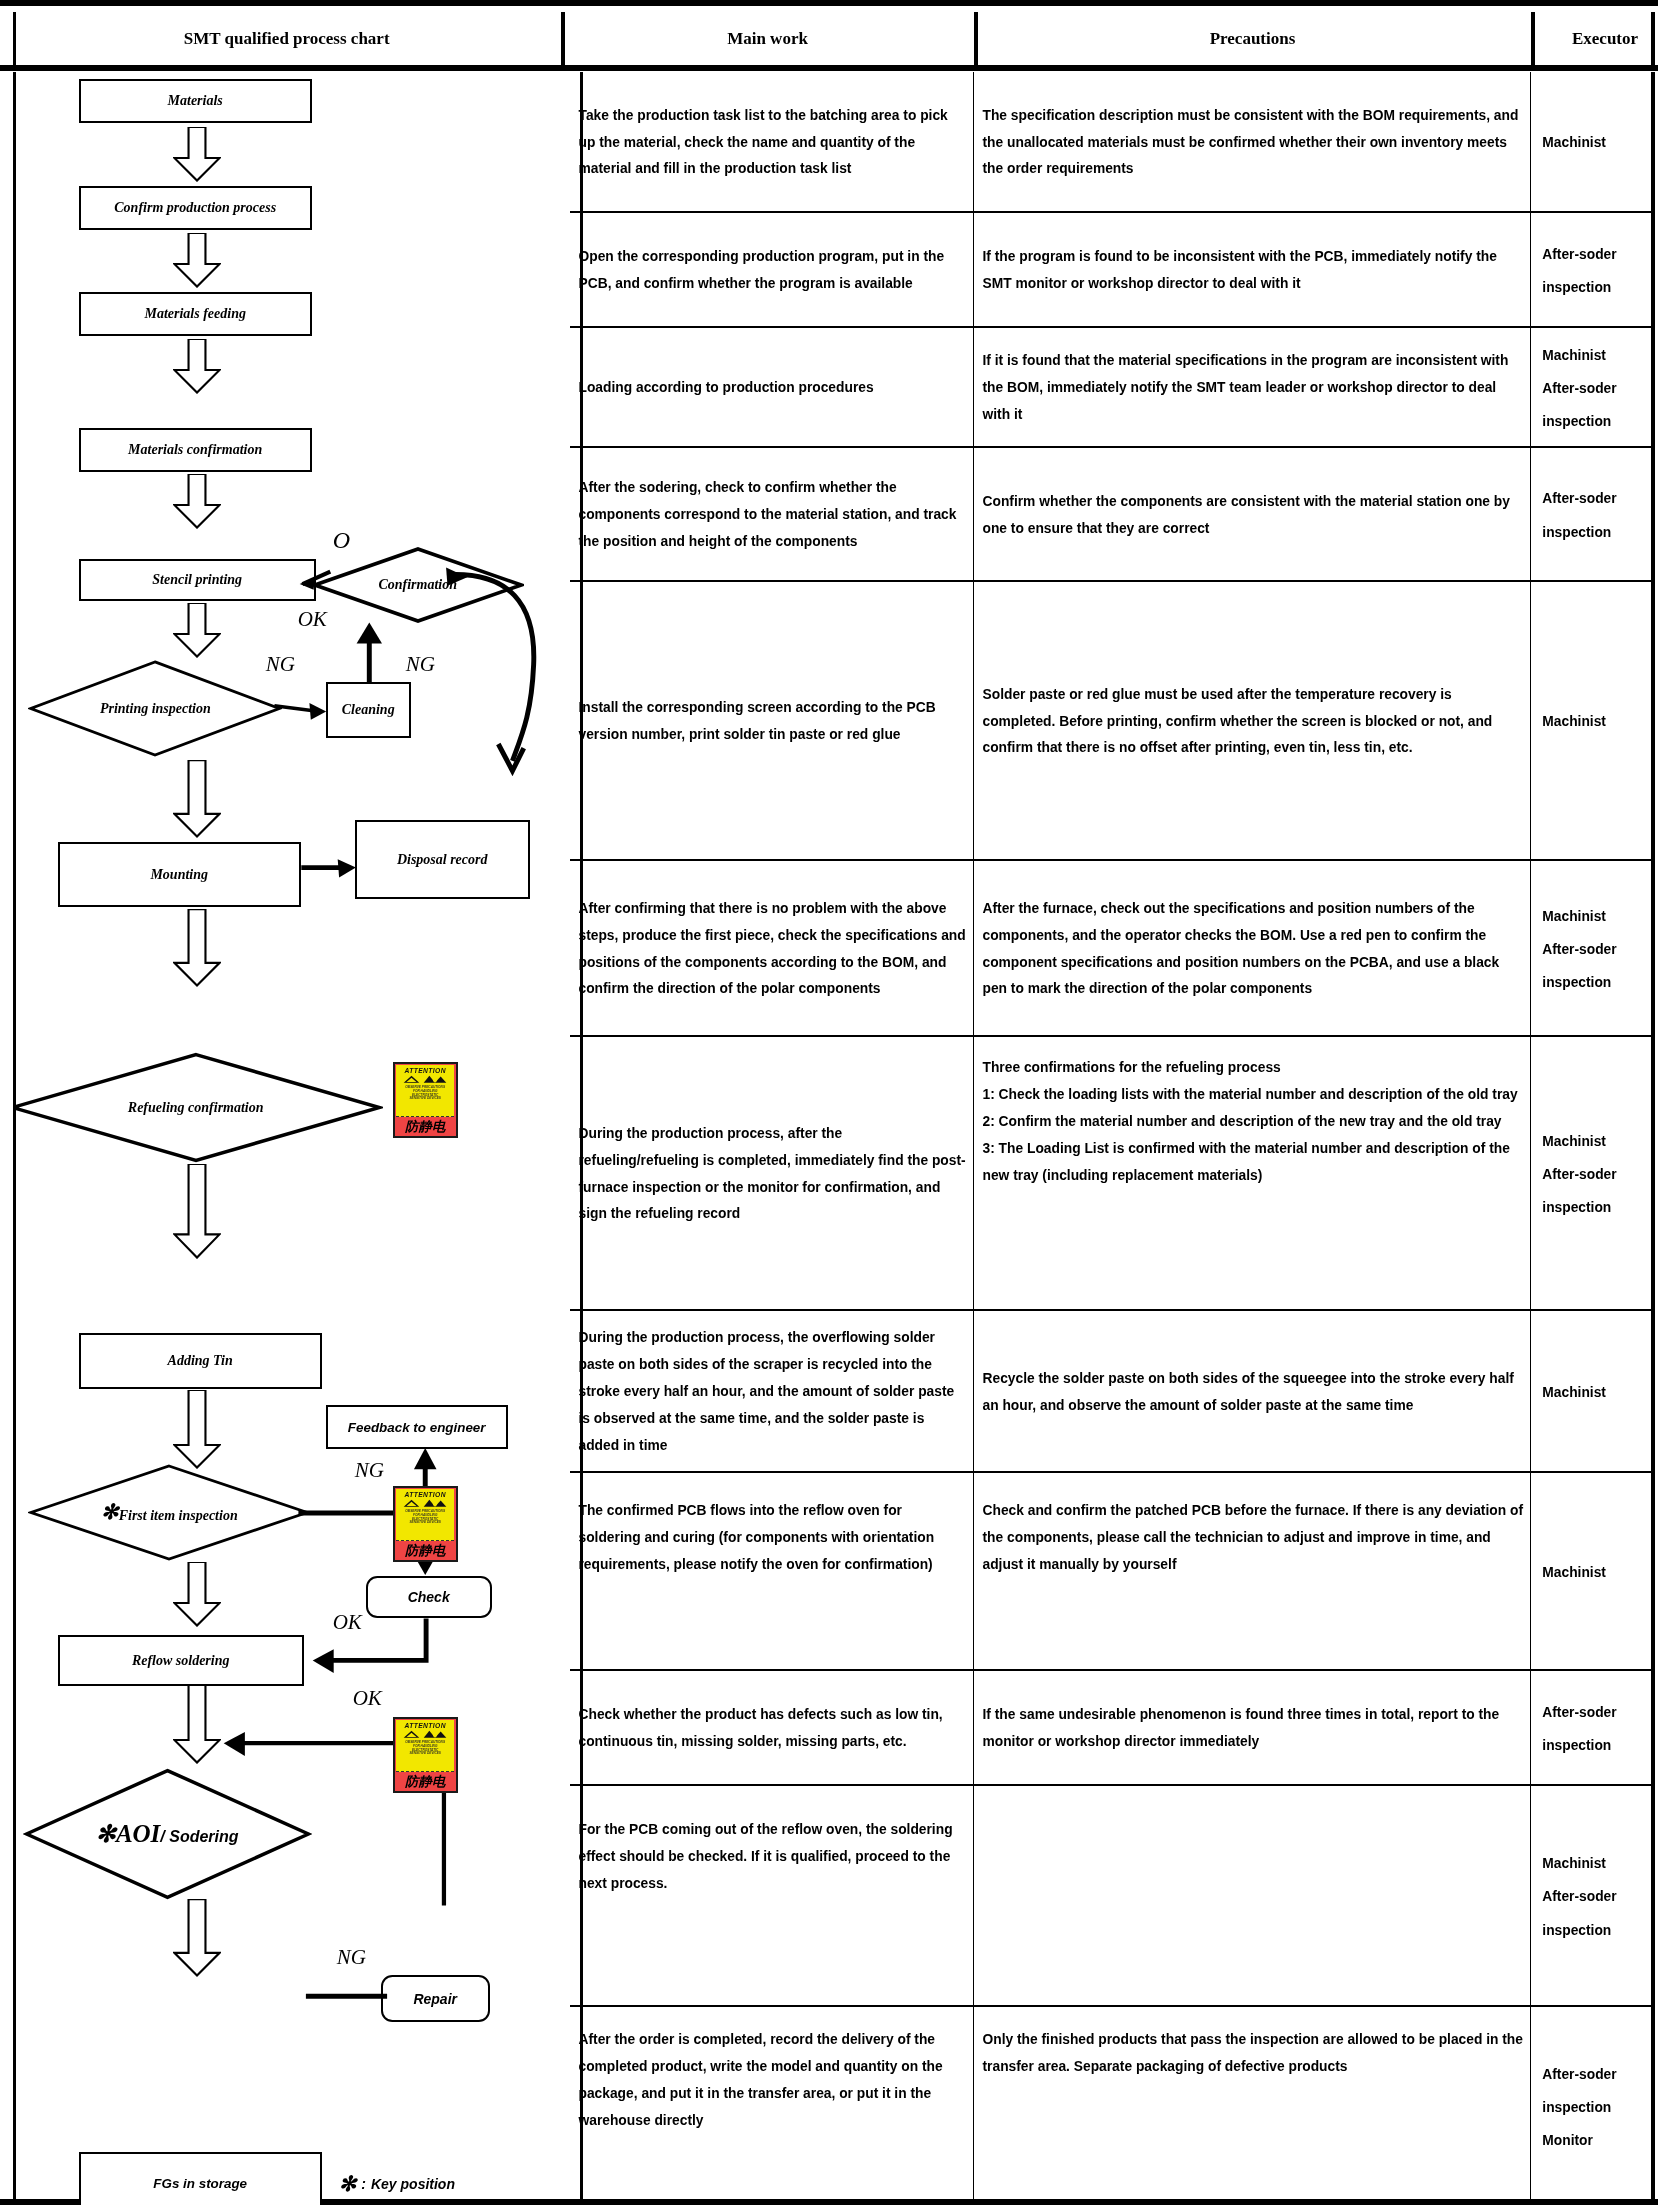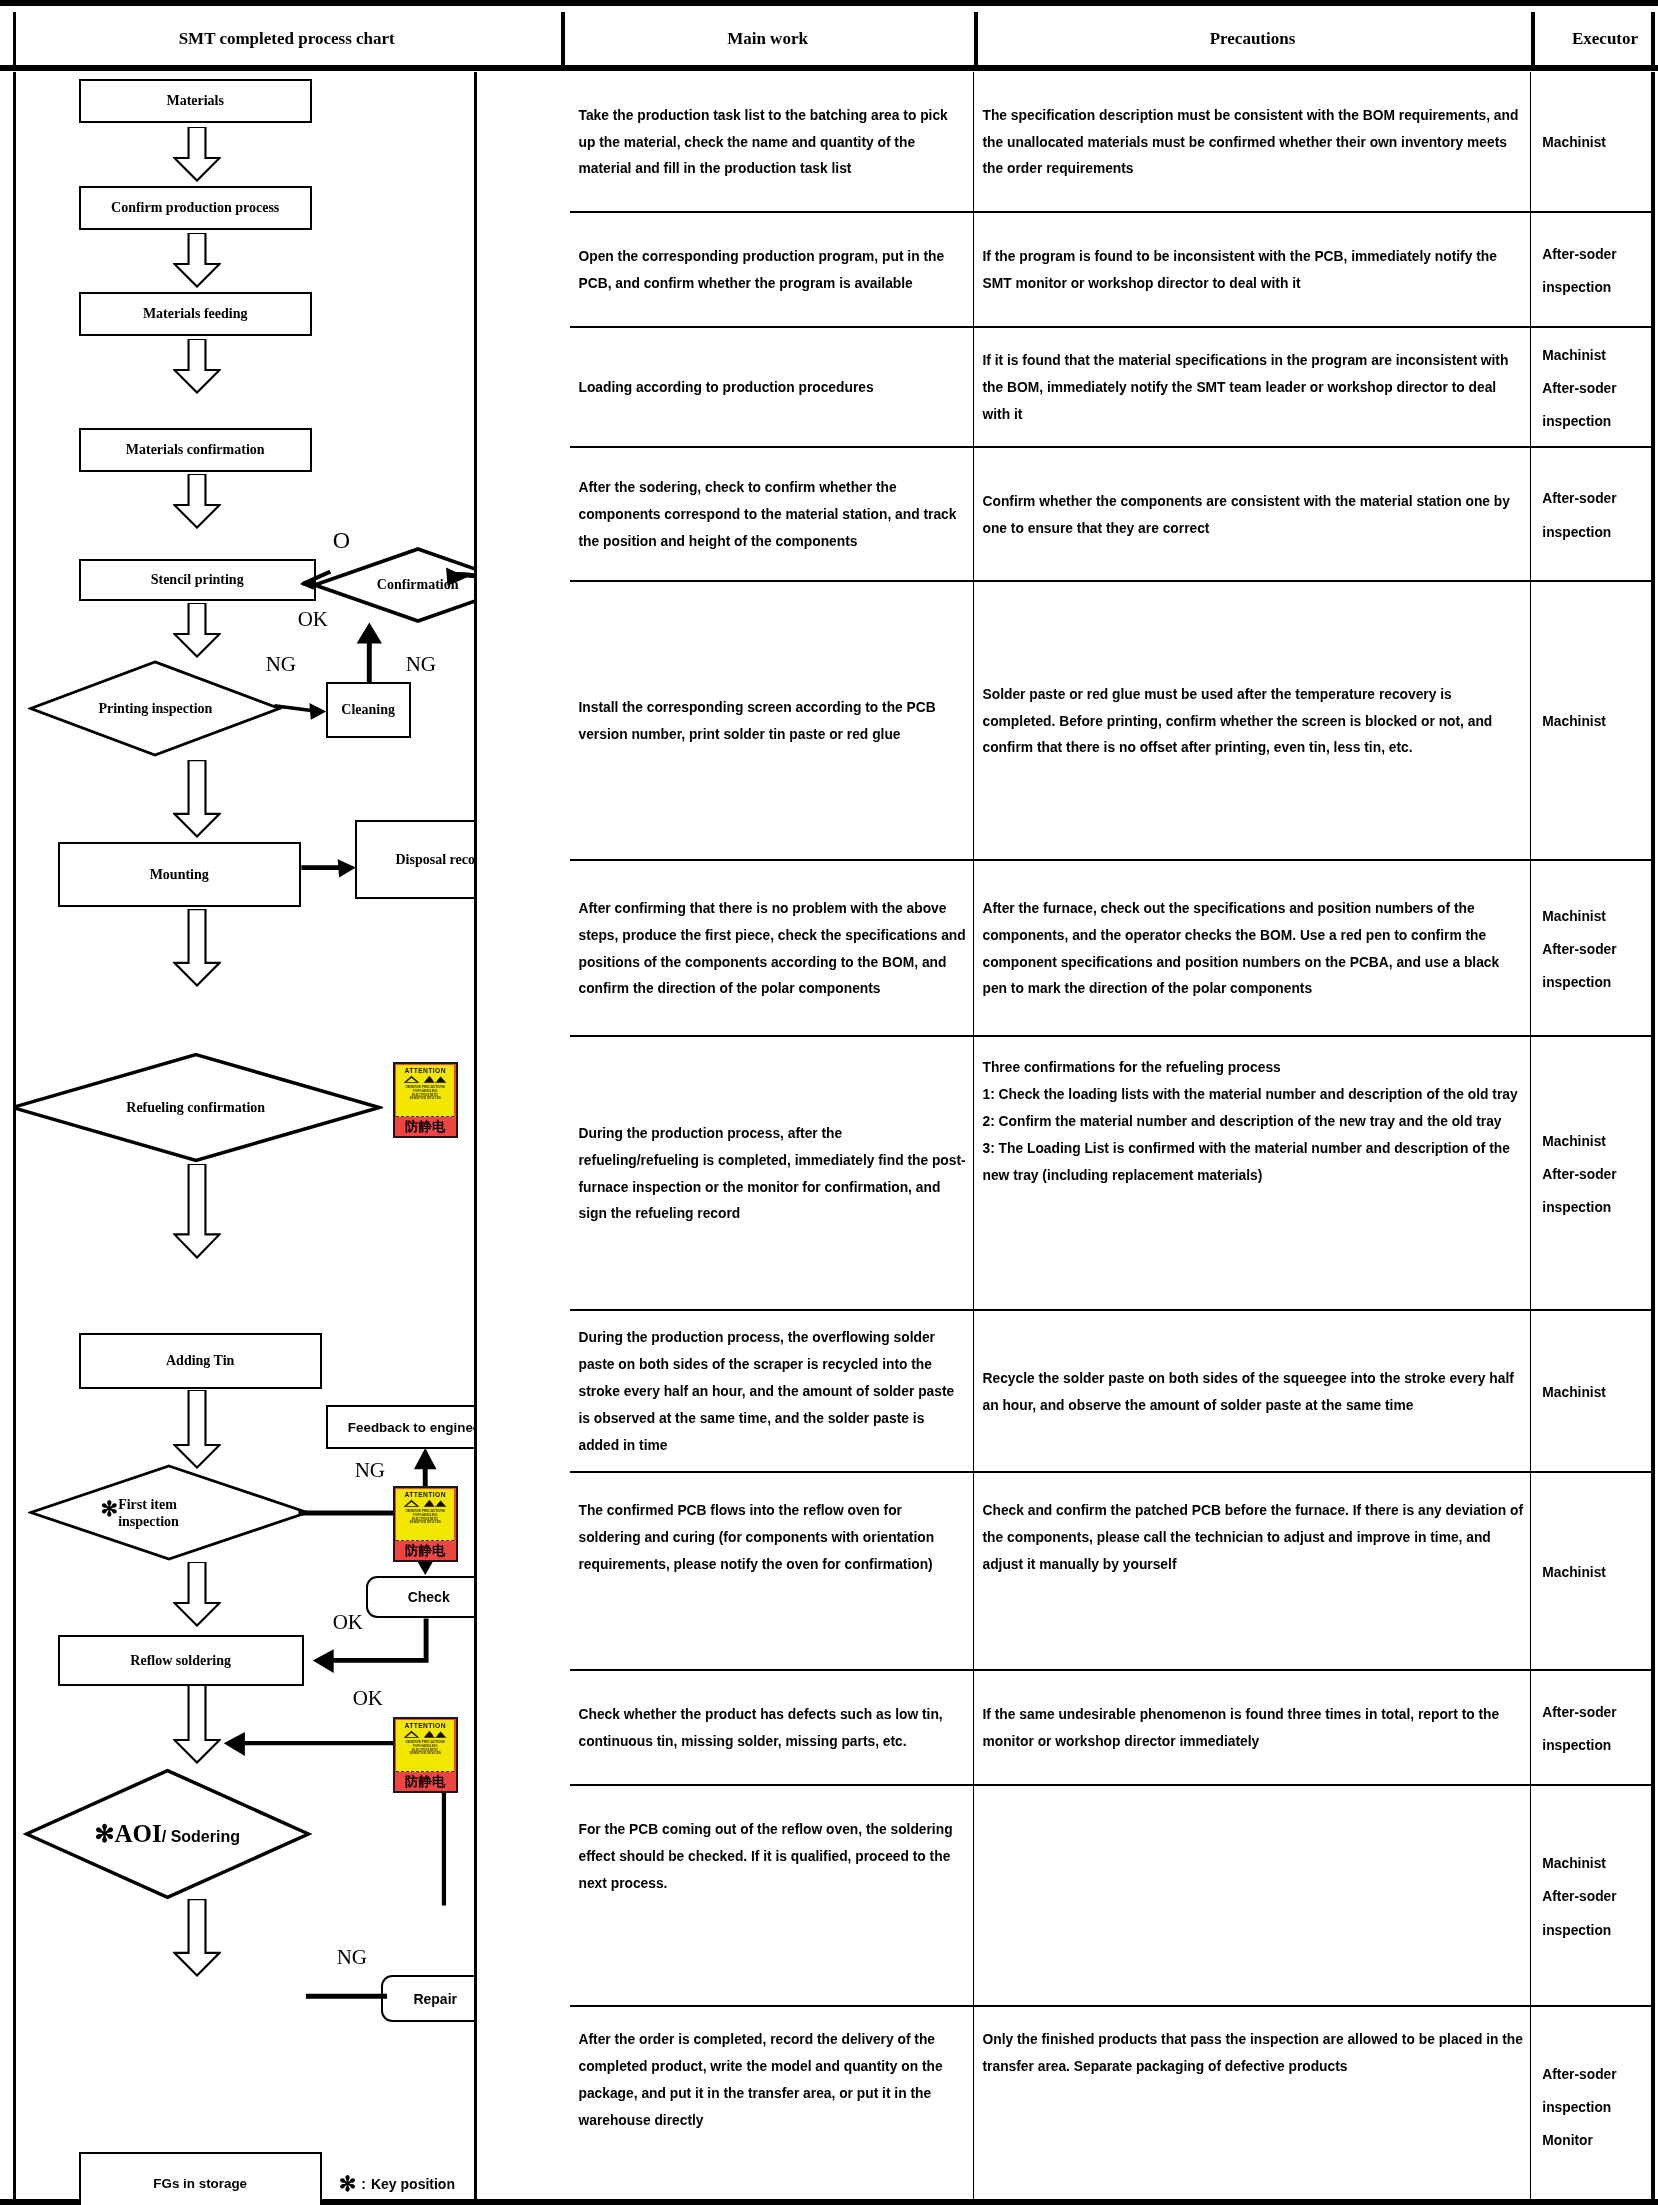--- a/index.html
+++ b/index.html
@@ -52,23 +52,24 @@
   .tc-work { left:0; width:404px; border-right:1.4px solid #000; display:flex; align-items:center; }
   .tc-prec { left:404px; width:557px; border-right:1.4px solid #000; display:flex; align-items:center; }
   .tc-exec { left:961px; width:122px; display:flex; align-items:center; justify-content:flex-start; padding-left:11.3px; }
   .tc-exec .exec-lines { line-height:2.4; }
   .tc-inner { width:100%; }
   .tc-inner div { }
   .prec-list div { }
 
   
   .flow {
-    position:absolute; left:12.7px; top:66px; width:464px; height:2133px;
+    position:absolute; left:12.7px; top:66px; width:570px; height:2133px;
     border-right:3.5px solid #000; border-left:3.5px solid #000;
     overflow:hidden;
+    font-style:italic;
   }
   .fl-box {
     position:absolute;
     border:2.1px solid #000; background:#fff;
     display:flex; align-items:center; justify-content:center;
     font-weight:bold; font-size:14px;
     font-family:"Liberation Serif", serif;
     text-align:center;
   }
   .fl-box.sans { font-family:"Liberation Sans", sans-serif; font-size:13.4px; }
@@ -127,21 +128,21 @@
 
 <div class="page">
 
   <div class="hdr-band">
     <div class="v-rule" style="left:12.7px; top:0; height:53px;"></div>
     <div class="v-rule" style="left:561px; top:0; height:53px;"></div>
     <div class="v-rule" style="left:974px; top:0; height:53px;"></div>
     <div class="v-rule" style="left:1531px; top:0; height:53px;"></div>
     <div class="v-rule" style="left:1651px; top:0; height:53px;"></div>
 
-    <div class="hdr-cell" style="left:12.7px; width:548px;">SMT completed process chart</div>
+    <div class="hdr-cell" style="left:12.7px; width:548px;">SMT qualified process chart</div>
     <div class="hdr-cell" style="left:561px; width:413px;">Main work</div>
     <div class="hdr-cell" style="left:974px; width:557px;">Precautions</div>
     <div class="hdr-cell" style="left:1531px; width:120px;padding-left:28px;">Executor</div>
   </div>
 
   <div class="flow">
 
     <div class="fl-box" style="left:63px; top:7px; width:233px; height:44px;">Materials</div>
     <div class="blockarrow" style="left:157px; top:55px;">
       <svg width="48" height="55" viewBox="0 0 68 78">

